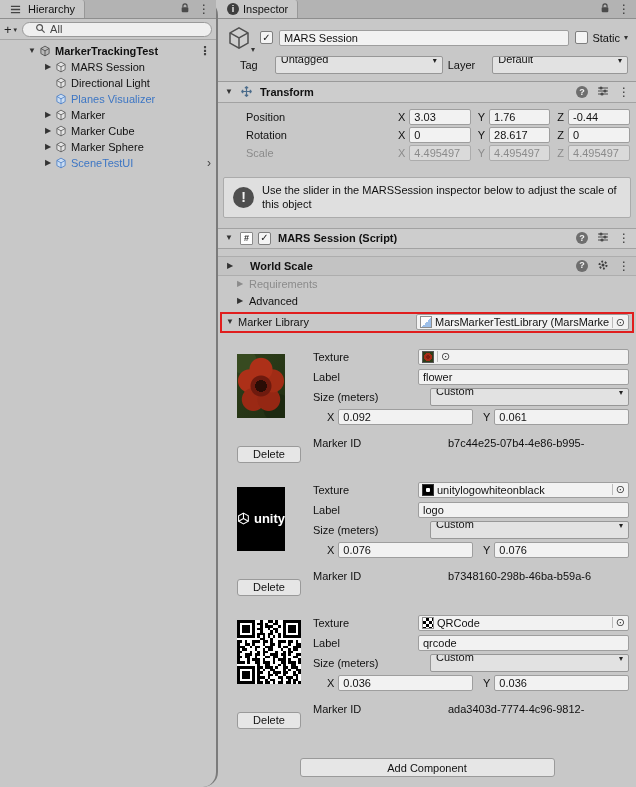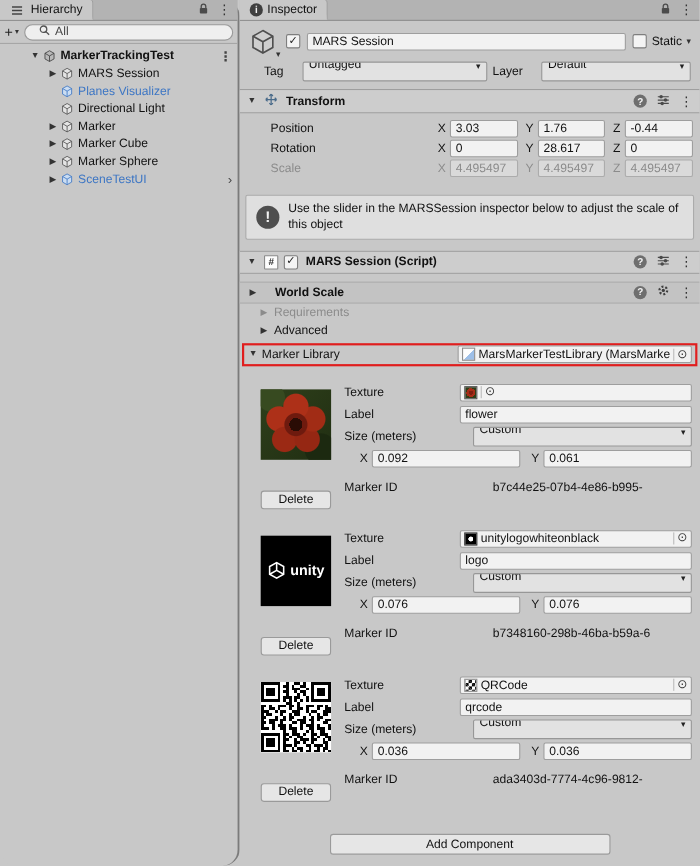--- a/index.html
+++ b/index.html
@@ -91,21 +91,21 @@
   .thumb { width:12px; height:12px; flex:none; border:1px solid #8E8E8E; }
   .thumb-asset { background:linear-gradient(135deg,#FDFDFD 55%,#9DBFE8 55%); }
   .thumb-rafflesia { background:radial-gradient(circle at 50% 50%, #7E1D10 0 2px, #A62C17 2px 4px, #2E3D18 4px); border-color:#555; }
   .thumb-unity { background:radial-gradient(circle at 50% 50%, #FFF 0 2px, #000 2.5px); border-color:#333; }
   .thumb-qr { background-color:#fff; background-image:linear-gradient(45deg,#000 25%,transparent 25%,transparent 75%,#000 75%),linear-gradient(45deg,#000 25%,#fff 25%,#fff 75%,#000 75%); background-size:6px 6px; background-position:0 0,3px 3px; }
 
   
   .markers { padding:14px 5px 0 19px; }
   .marker-block { display:flex; gap:12px; margin-bottom:17px; }
   .mb-left { width:64px; flex:none; display:flex; flex-direction:column; }
-  .marker-img { width:64px; height:64px; margin-top:7px; }
+  .marker-img { width:48px; height:64px; margin-top:7px; }
   .btn { background:#E6E6E6; border:1px solid #9A9A9A; border-radius:3px; display:flex; align-items:center; justify-content:center; color:#111; }
   .delete-btn { margin-top:28px; height:17px; }
   .mb-right { flex:1; min-width:0; padding-right:2px; }
   .m-row { height:20px; display:flex; align-items:center; }
   .m-label { width:105px; flex:none; white-space:nowrap; }
   .m-field { flex:1; min-width:0; }
   .xy-row { padding-left:14px; gap:10px; }
   .id-row { margin-top:6px; }
   .id-row .m-label { width:135px; }
   .id-value { white-space:nowrap; overflow:hidden; }
@@ -191,40 +191,40 @@
         <span class="fold">▶</span>
         <span class="obj-icon">
           <svg width="12" height="12" viewBox="0 0 16 16">
               <path d="M8 1.5 13.5 4.6v6.8L8 14.5 2.5 11.4V4.6Z" fill="#E4E4E4" stroke="currentColor"></path>
               <path d="M2.5 4.6 8 7.8l5.5-3.2M8 7.8v6.7" fill="none" stroke="currentColor"></path>
             </svg>
         </span>
         <span class="h-label">MARS Session</span>
       </div>
 
+      <div class="h-row child-row">
+        <span class="fold empty">▶</span>
+        <span class="obj-icon">
+          <svg width="12" height="12" viewBox="0 0 16 16">
+              <path d="M8 1.5 13.5 4.6v6.8L8 14.5 2.5 11.4V4.6Z" fill="#E4E4E4" stroke="currentColor"></path>
+              <path d="M2.5 4.6 8 7.8l5.5-3.2M8 7.8v6.7" fill="none" stroke="currentColor"></path>
+            </svg>
+        </span>
+        <span class="h-label">Directional Light</span>
+      </div>
+
       <div class="h-row child-row prefab">
         <span class="fold empty">▶</span>
         <span class="obj-icon">
           <svg width="12" height="12" viewBox="0 0 16 16">
               <path d="M8 1.5 13.5 4.6v6.8L8 14.5 2.5 11.4V4.6Z" fill="#CBDDF2" stroke="currentColor"></path>
               <path d="M2.5 4.6 8 7.8l5.5-3.2M8 7.8v6.7" fill="none" stroke="currentColor"></path>
             </svg>
         </span>
         <span class="h-label">Planes Visualizer</span>
-      </div>
-
-      <div class="h-row child-row">
-        <span class="fold empty">▶</span>
-        <span class="obj-icon">
-          <svg width="12" height="12" viewBox="0 0 16 16">
-              <path d="M8 1.5 13.5 4.6v6.8L8 14.5 2.5 11.4V4.6Z" fill="#E4E4E4" stroke="currentColor"></path>
-              <path d="M2.5 4.6 8 7.8l5.5-3.2M8 7.8v6.7" fill="none" stroke="currentColor"></path>
-            </svg>
-        </span>
-        <span class="h-label">Directional Light</span>
       </div>
 
       <div class="h-row child-row">
         <span class="fold">▶</span>
         <span class="obj-icon">
           <svg width="12" height="12" viewBox="0 0 16 16">
               <path d="M8 1.5 13.5 4.6v6.8L8 14.5 2.5 11.4V4.6Z" fill="#E4E4E4" stroke="currentColor"></path>
               <path d="M2.5 4.6 8 7.8l5.5-3.2M8 7.8v6.7" fill="none" stroke="currentColor"></path>
             </svg>
         </span>

